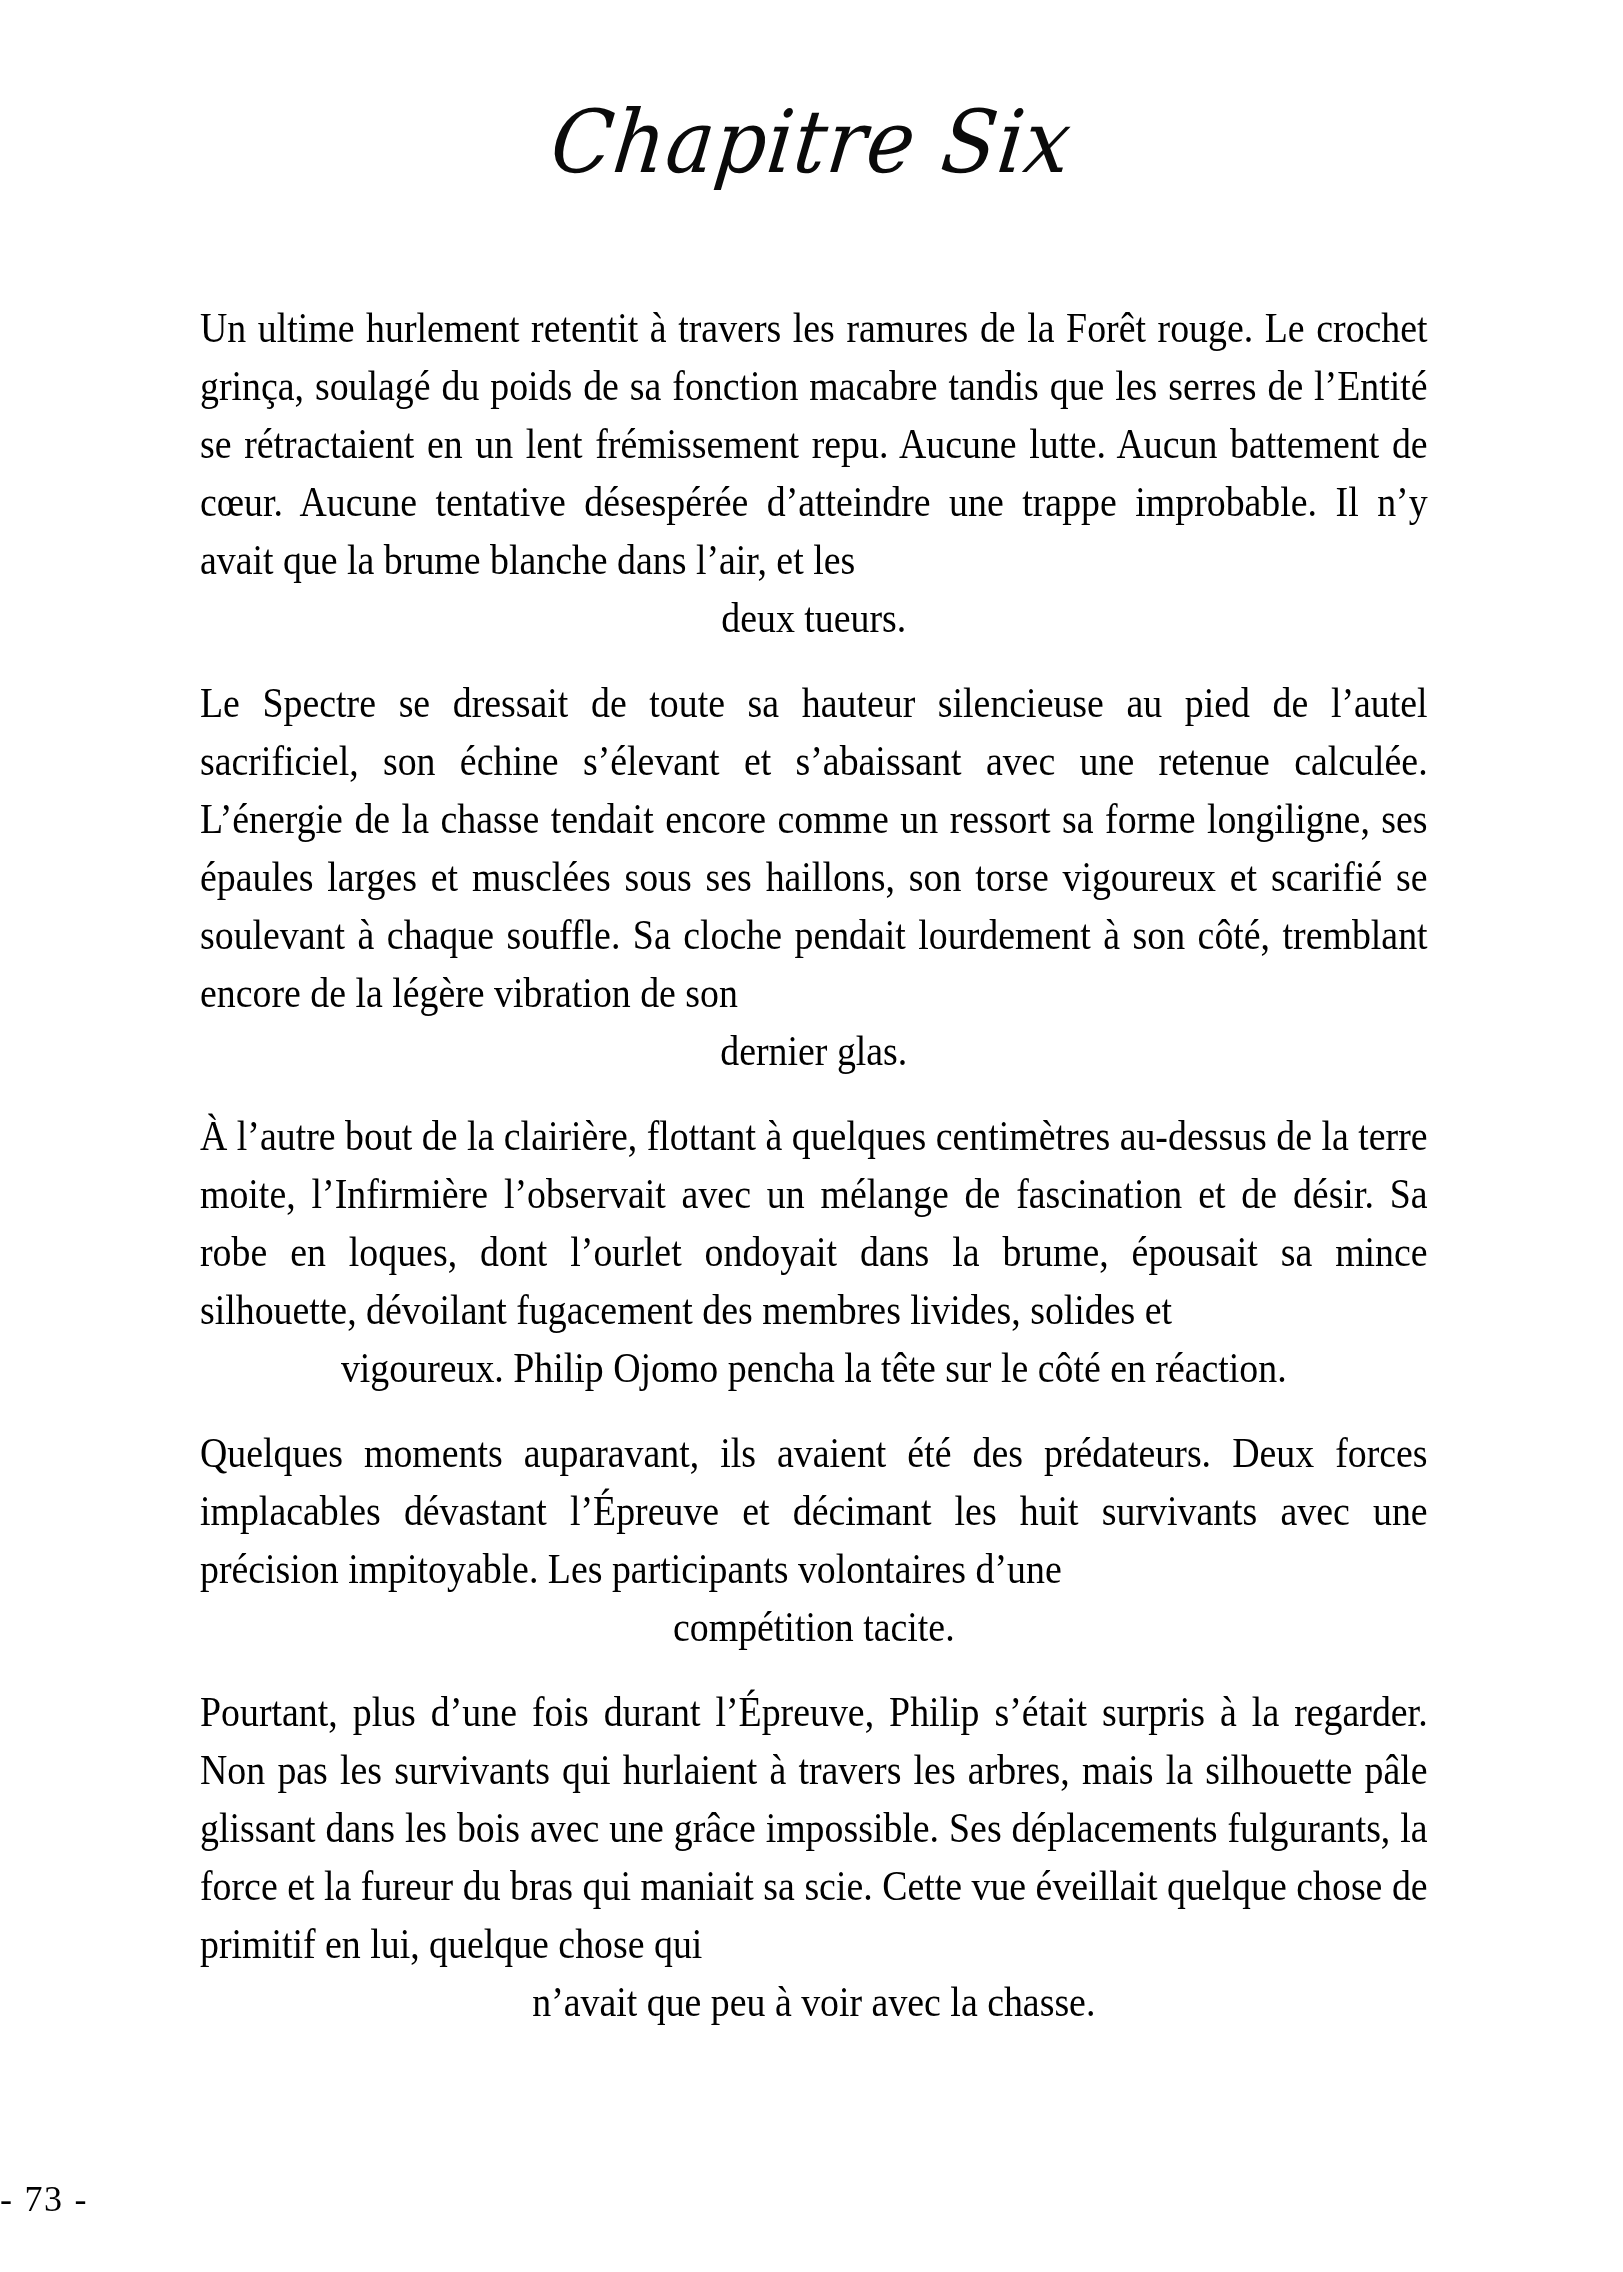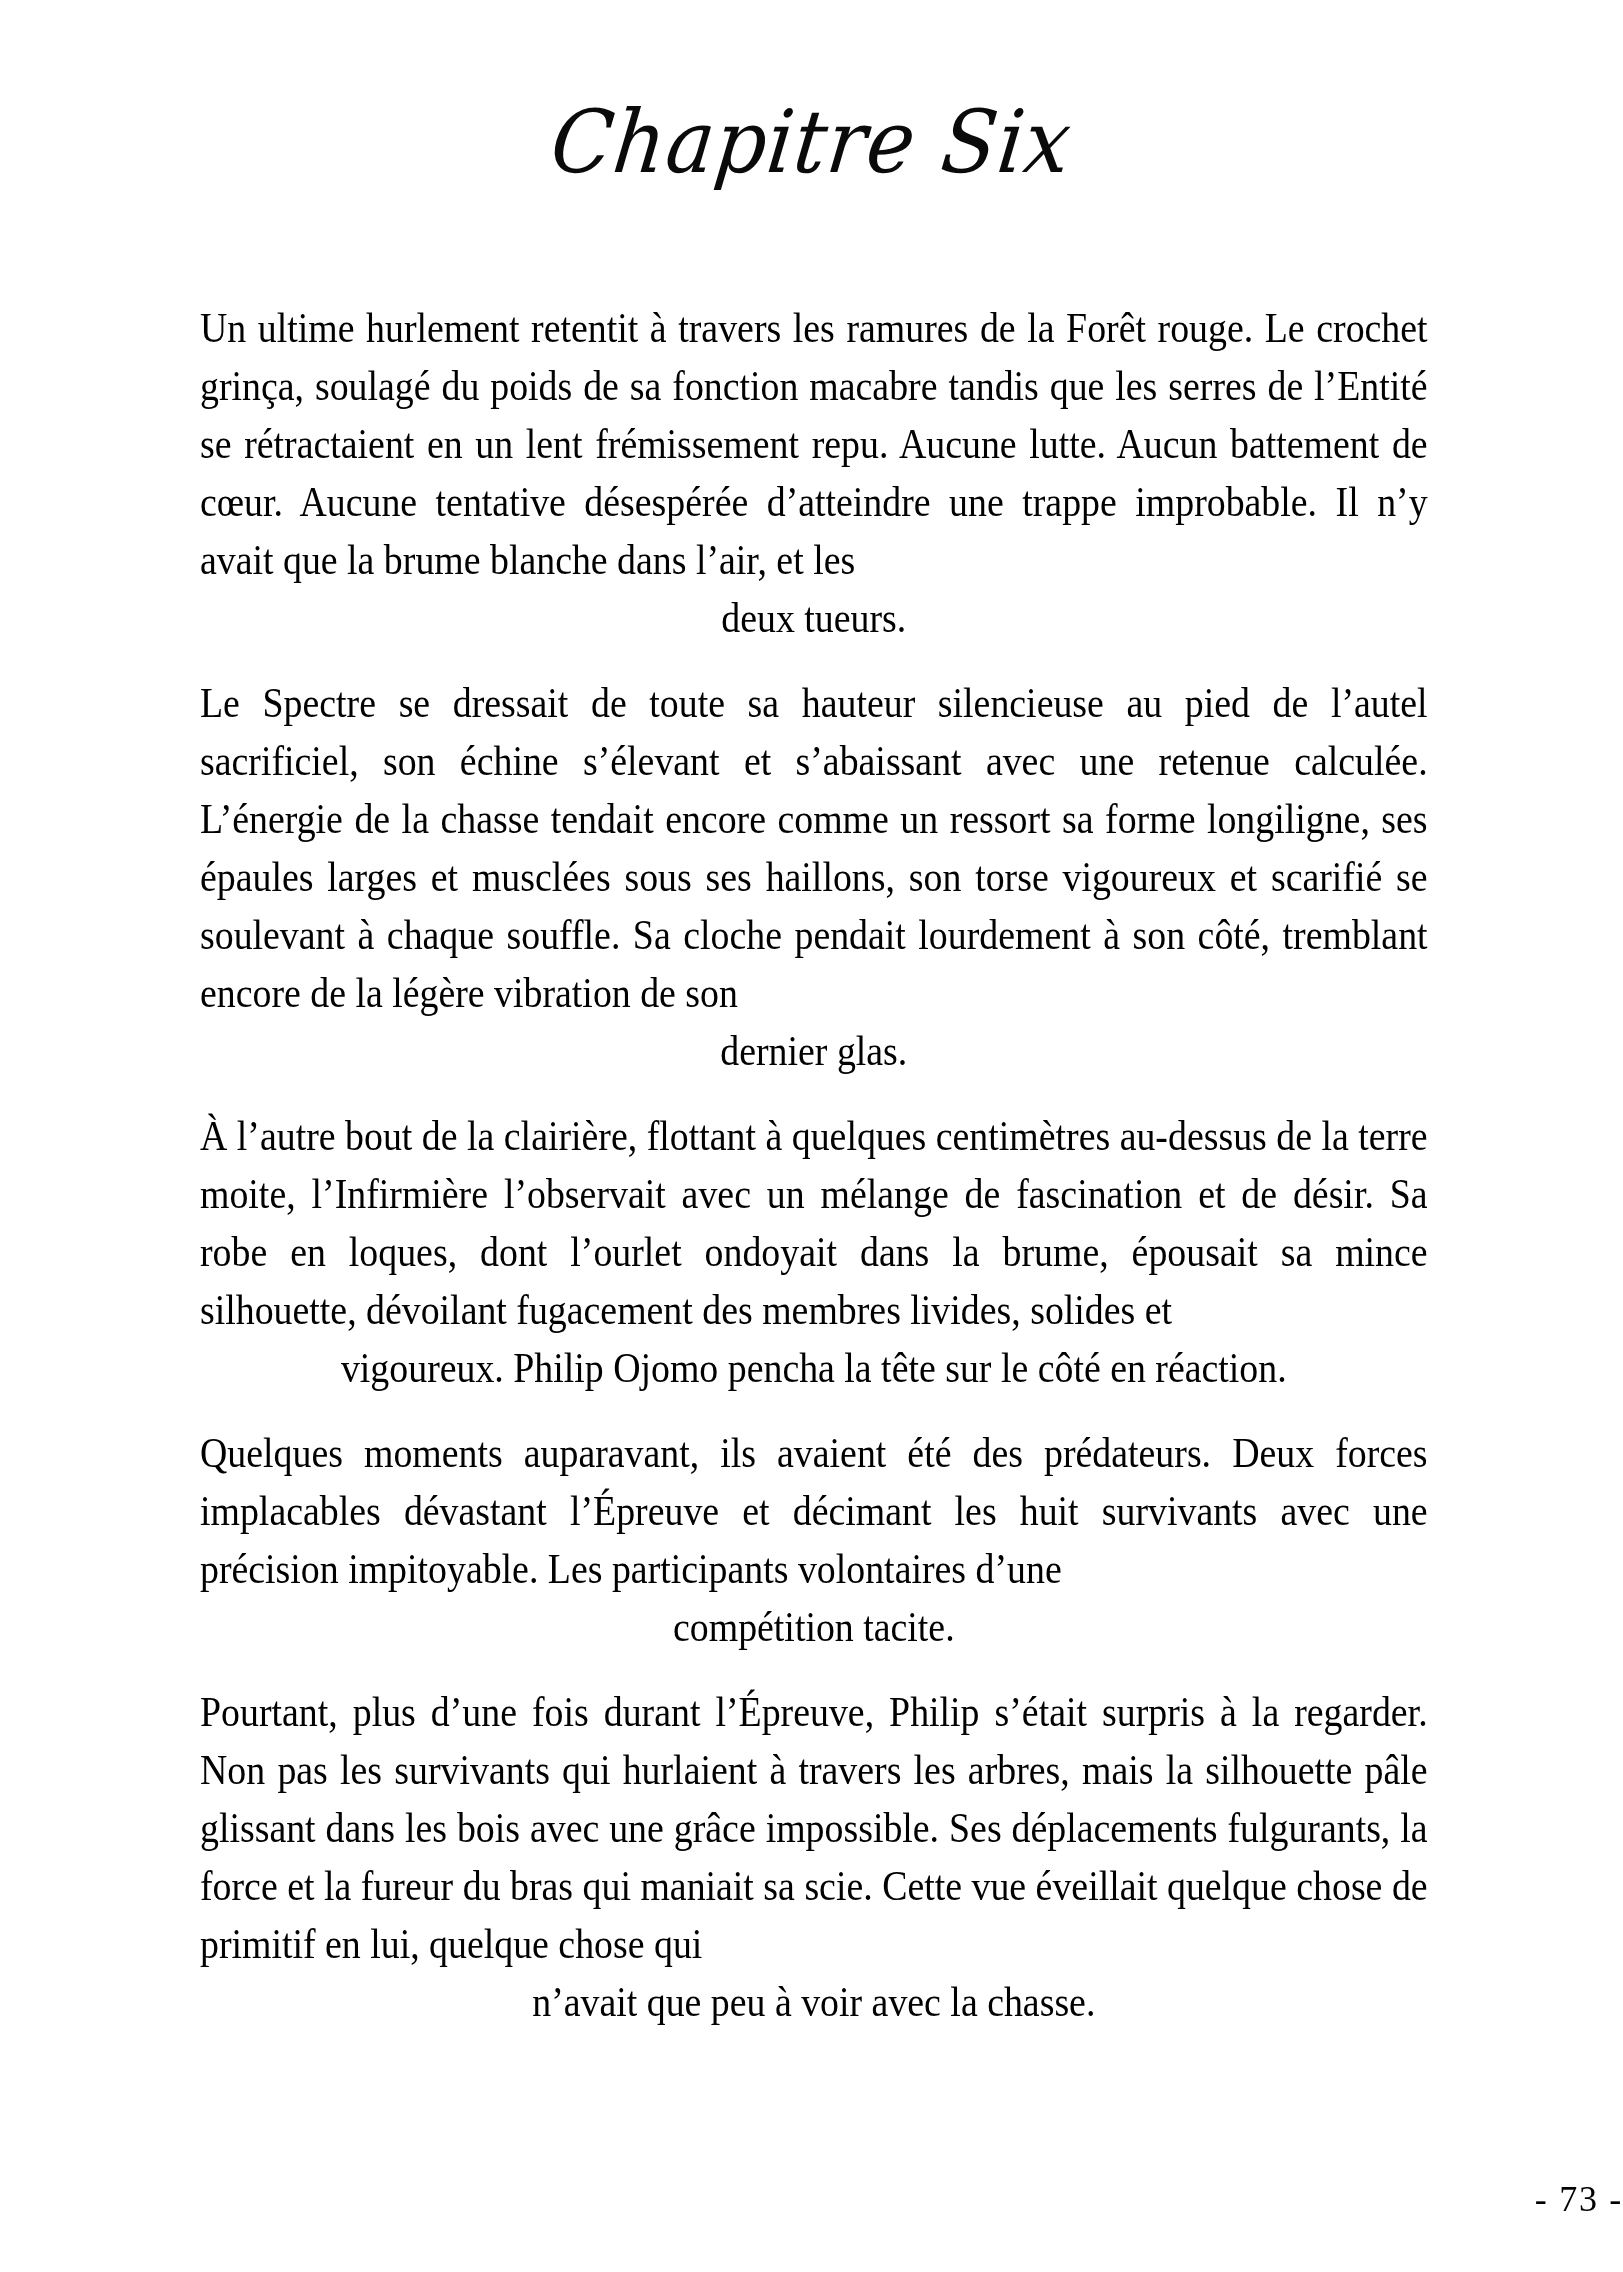--- a/index.html
+++ b/index.html
@@ -75,21 +75,21 @@
     text-align: center;
     text-align-last: center;
   }
 
   
   .page-number {
     position: absolute;
     bottom: 56px;
     left: 0;
     width: 1623px;
-    text-align: right;
+    text-align: left;
     font-family: "Liberation Serif", "DejaVu Serif", serif;
     font-size: 36px;
     line-height: 1;
     color: #000000;
     letter-spacing: 1.7px;
   }
 </style>
 </head>
 <body>
 

